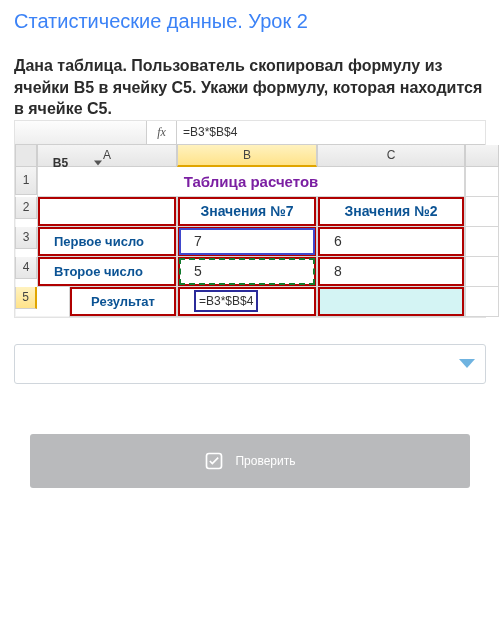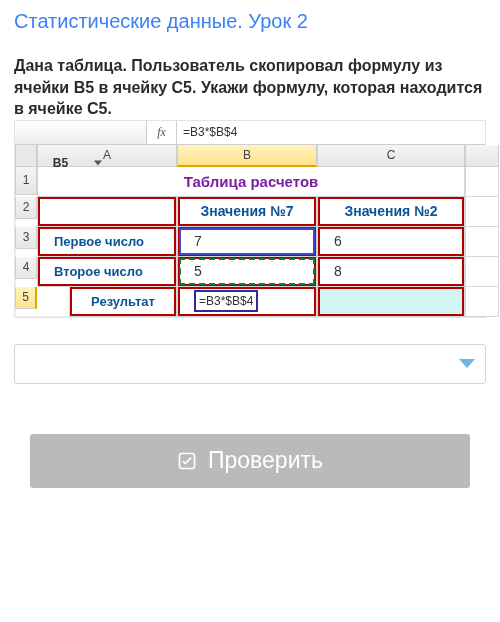--- a/index.html
+++ b/index.html
@@ -111,21 +111,21 @@
     width:0;height:0;border-left:8px solid transparent;border-right:8px solid transparent;border-top:9px solid #6fb3e0;
   }
   
   .check-btn {
     width: 440px;
     height: 54px;
     margin: 4px auto;
     background:#b9babc;
     border-radius:3px;
     display:flex; align-items:center; justify-content:center;
-    color:#fff; font-size:23px; gap:11px;
+    color:#fff; font-size:12px; gap:11px;
     cursor:pointer;
   }
   .check-btn svg { width:20px; height:20px; stroke:#fff; fill:none; stroke-width:2;}
 </style>
 </head>
 <body>
 
 <div class="lesson-title">Статистические данные. Урок 2</div>
 
 <div class="question">Дана таблица. Пользователь скопировал формулу из ячейки B5 в ячейку C5. Укажи формулу, которая находится в ячейке C5.</div>

